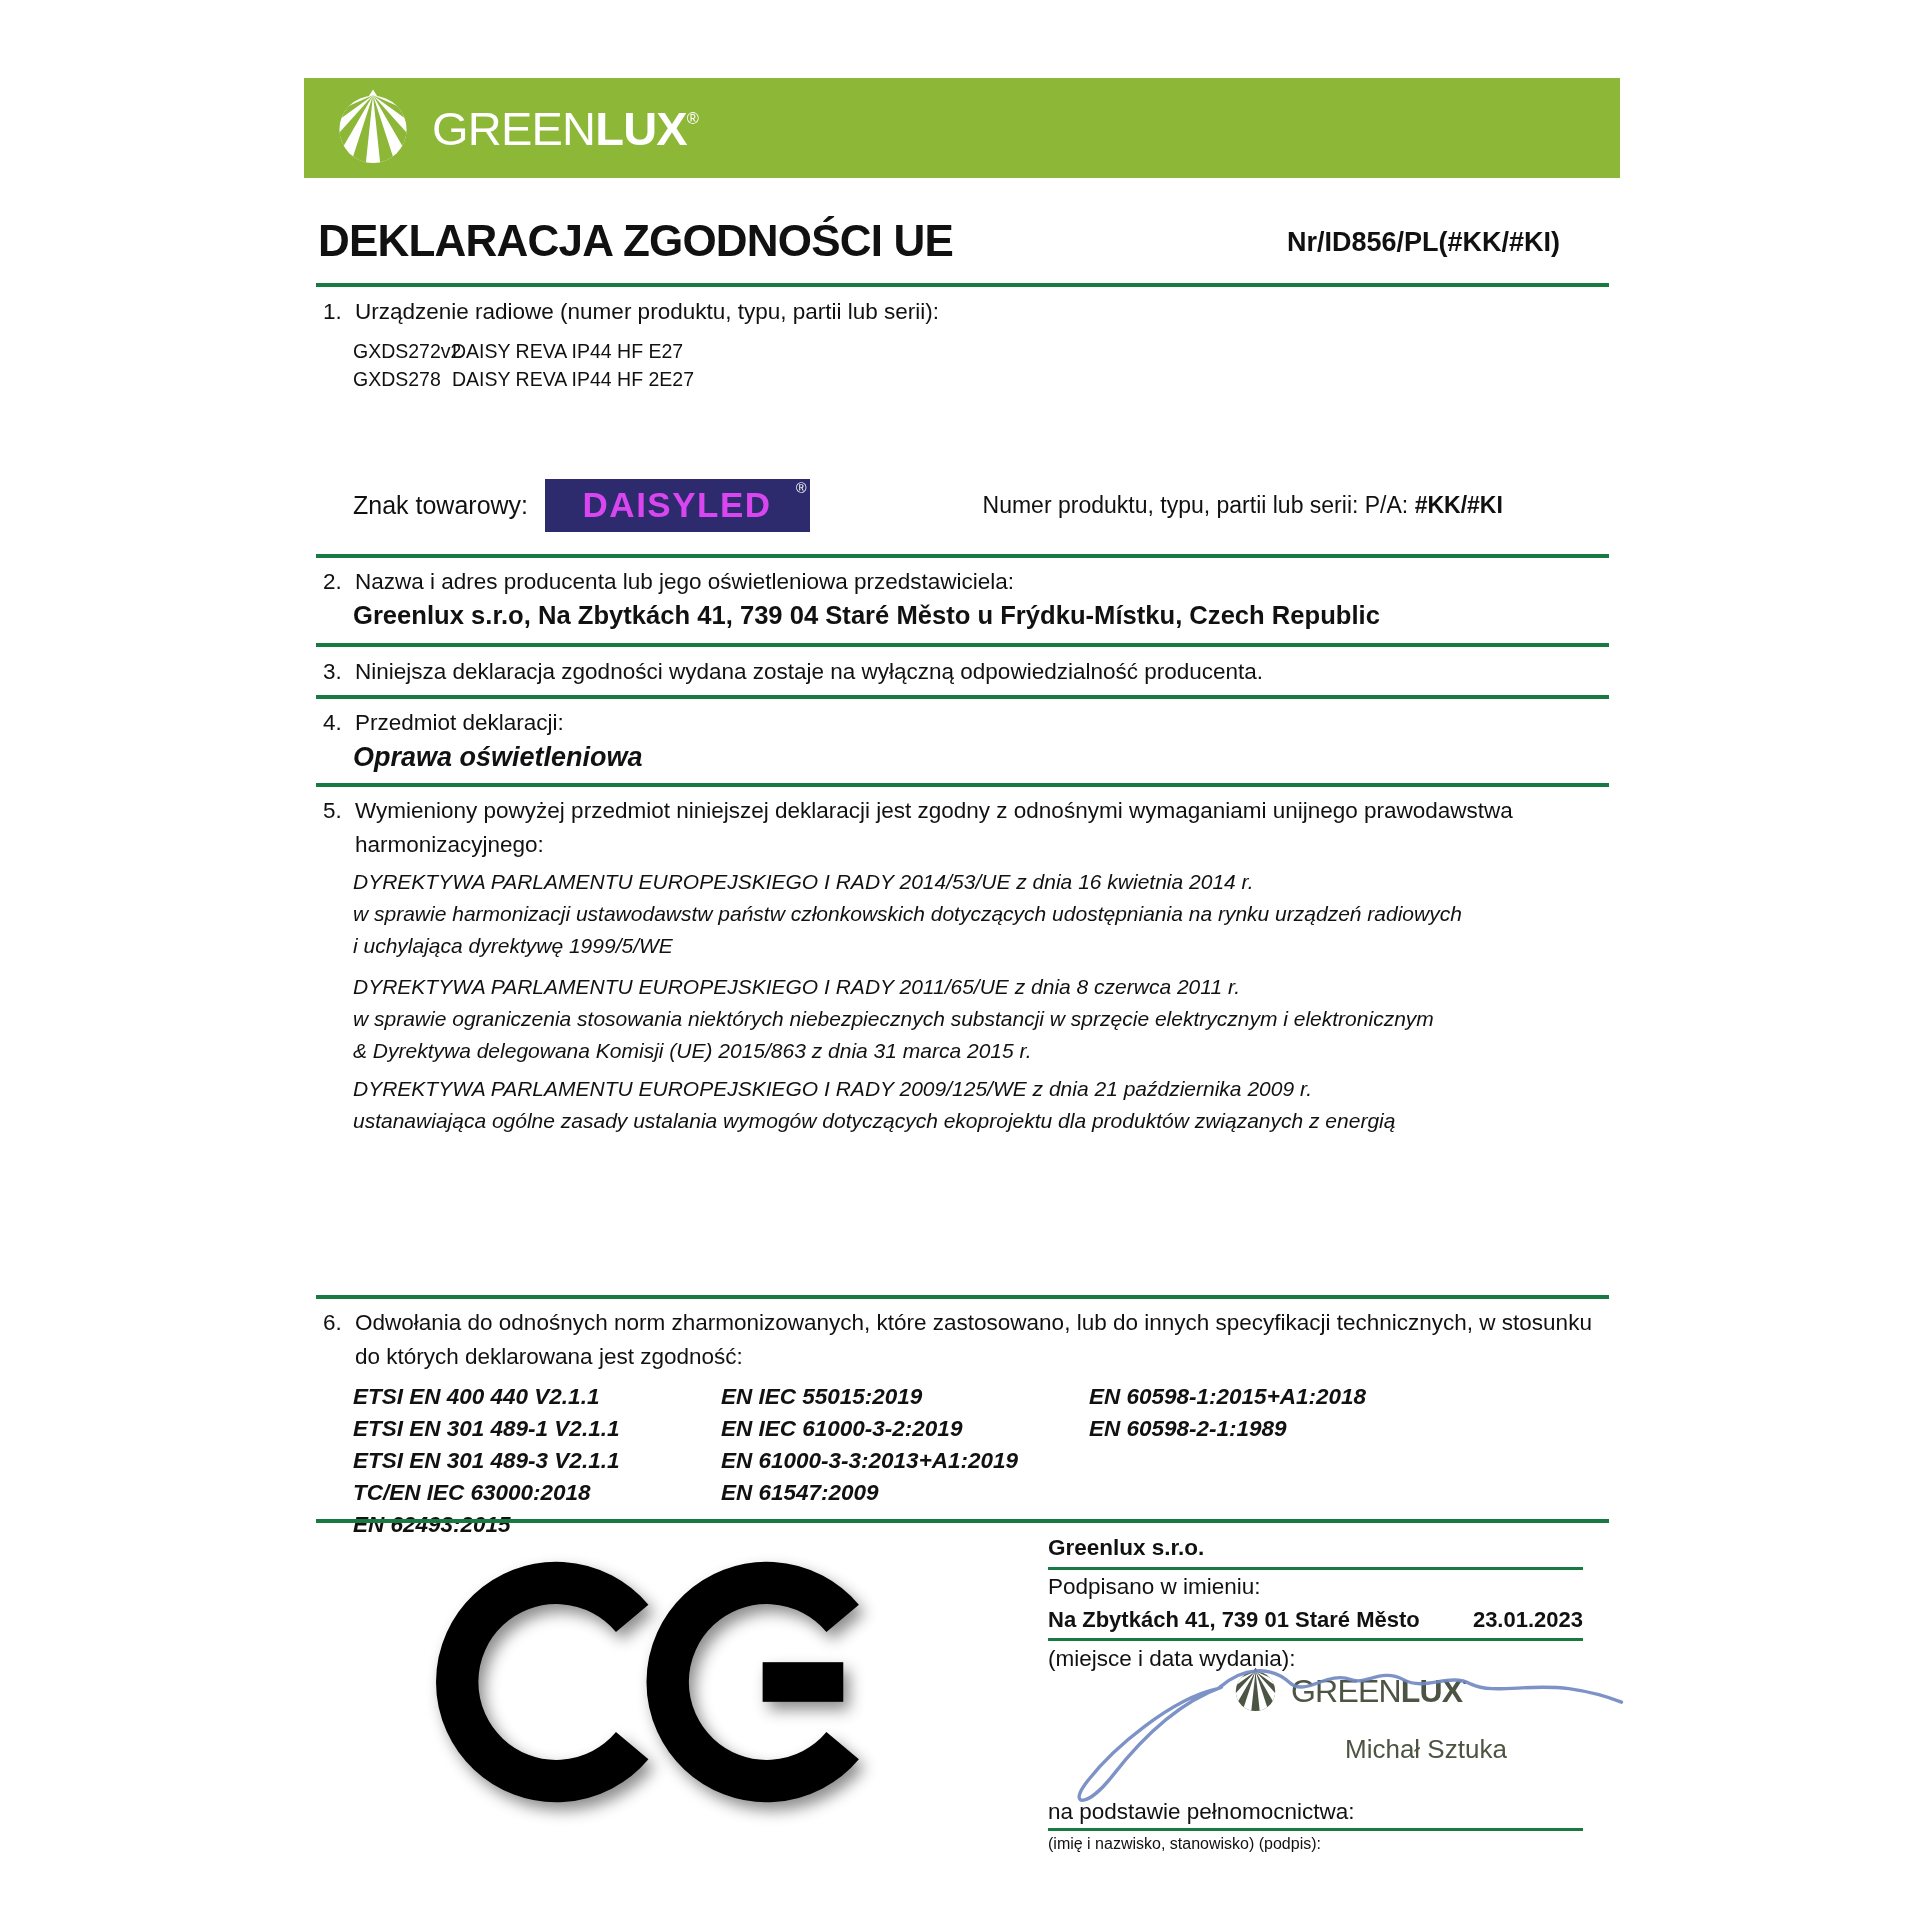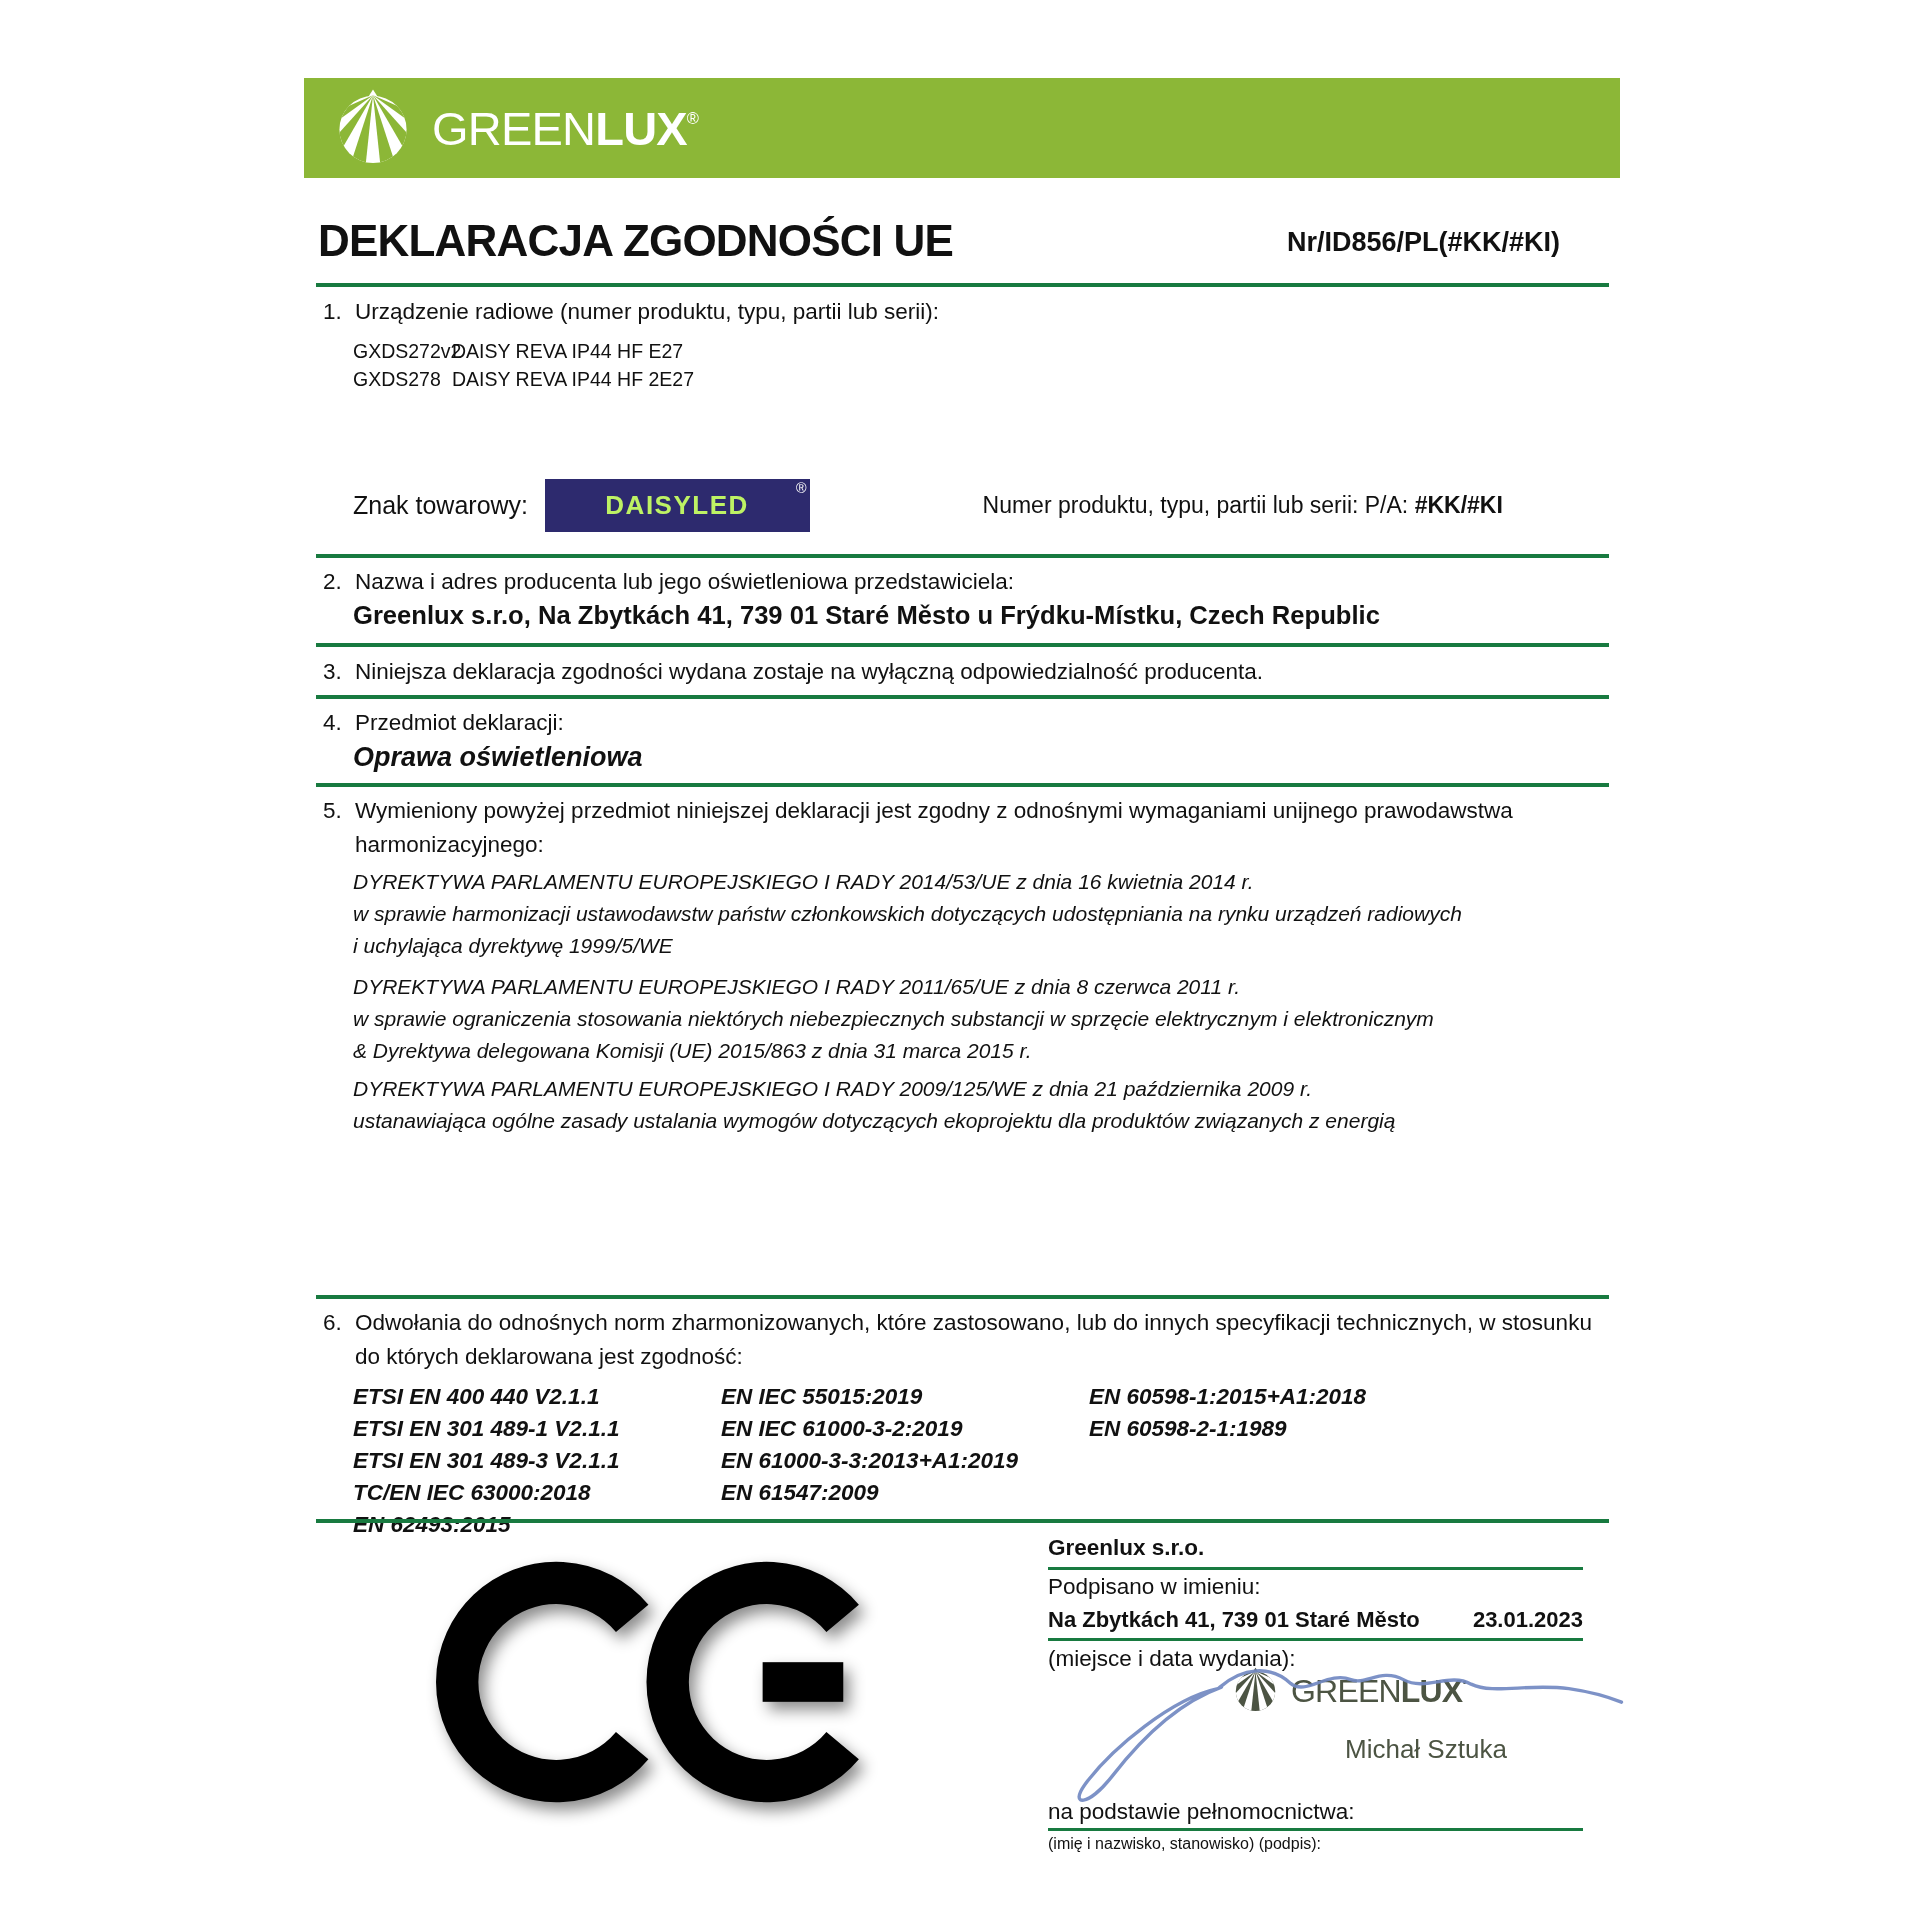--- a/index.html
+++ b/index.html
@@ -28,21 +28,21 @@
   .sec .t{white-space:pre-line;}
 
   .products{left:353px;font-size:19.5px;line-height:28px;}
   .products .row{display:flex;}
   .products .code{width:99px;flex:none;}
 
   .tm-row{left:353px;top:478px;width:1255px;height:54px;display:flex;align-items:center;}
   .tm-label{font-size:25px;}
   .daisyled{margin-left:16.5px;width:265px;height:53px;background:#2D2A6E;position:relative;
             display:flex;align-items:center;justify-content:center;}
-  .daisyled .txt{color:#bef264;font-weight:bold;font-size:26px;letter-spacing:1.5px;}
+  .daisyled .txt{color:#d946ef;font-weight:bold;font-size:35px;letter-spacing:1.5px;}
   .daisyled .reg{position:absolute;top:1.5px;right:3px;color:#fff;font-size:14.3px;}
   .tm-right{margin-left:173px;font-size:23px;white-space:nowrap;}
   .tm-right b{font-weight:bold;}
 
   .bold-line{left:353px;font-size:25.6px;font-weight:bold;white-space:nowrap;}
   .subject{left:353px;font-size:27px;font-weight:bold;font-style:italic;}
 
   .directive{left:353px;font-size:21px;font-style:italic;line-height:32px;white-space:pre-line;}
 
   .standards{left:353px;top:1381px;width:1255px;display:flex;font-size:22.5px;
@@ -130,21 +130,21 @@
     </div>
     <span class="tm-right"><span>Numer produktu, typu, partii lub serii: P/A: </span><b>#KK/#KI</b></span>
   </div>
 
   <div class="abs rule" style="top:554px"></div>
 
   <div class="abs sec" style="top:565px">
     <span class="n">2.</span>
     <span class="t">Nazwa i adres producenta lub jego oświetleniowa przedstawiciela:</span>
   </div>
-  <div class="abs bold-line" style="top:601px">Greenlux s.r.o, Na Zbytkách 41, 739 01 Staré Město u Frýdku-Místku, Czech Republic</div>
+  <div class="abs bold-line" style="top:601px">Greenlux s.r.o, Na Zbytkách 41, 739 04 Staré Město u Frýdku-Místku, Czech Republic</div>
 
   <div class="abs rule" style="top:643px"></div>
 
   <div class="abs sec" style="top:655px">
     <span class="n">3.</span>
     <span class="t">Niniejsza deklaracja zgodności wydana zostaje na wyłączną odpowiedzialność producenta.</span>
   </div>
 
   <div class="abs rule" style="top:695px"></div>
 

